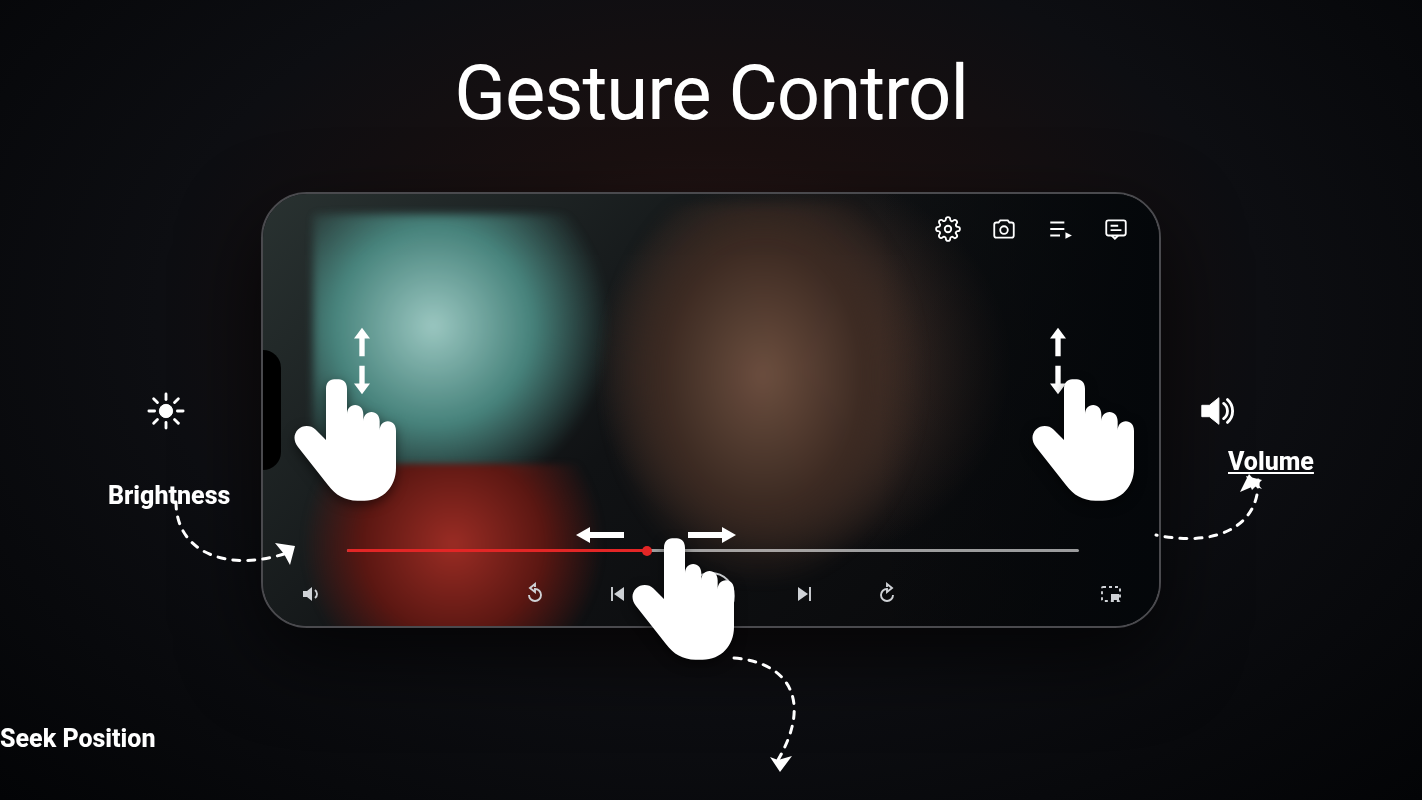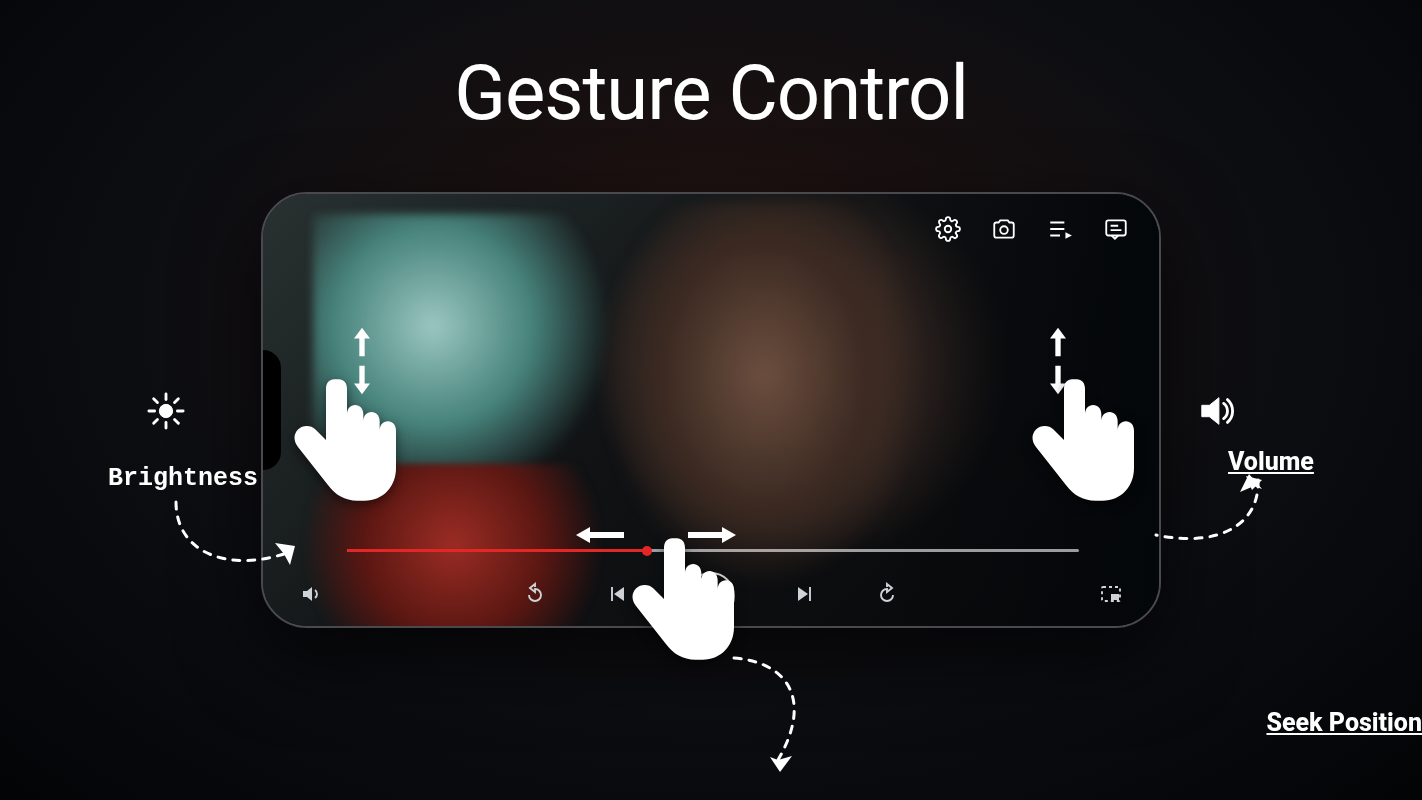--- a/index.html
+++ b/index.html
@@ -197,26 +197,25 @@
   .lr-arrows svg { width: 48px; height: 18px; fill: #fff; }
 
   
   .label {
     position: absolute;
     font-size: 25px;
     font-weight: 800;
     color: #fff;
     white-space: nowrap;
   }
-  .label-brightness { left: 108px; top: 464px; font-family: Liberation Mono, monospace; }
+  .label-brightness { left: 108px; top: 481px; }
   .label-volume     { left: 1228px; top: 447px; text-decoration: underline; }
   .label-seek {
-    left: 0; right: 0; top: 708px;
-    text-align: right;
-    text-decoration: underline;
+    left: 0; right: 0; top: 724px;
+    text-align: left;
   }
 
   
   .ext-icon { position: absolute; }
   .ext-icon svg { width: 38px; height: 38px; fill: #fff; stroke: #fff; }
   .brightness-icon { left: 147px; top: 392px; }
   .volume-icon     { left: 1198px; top: 392px; }
 
   
   .dashed-arrow { position: absolute; }

